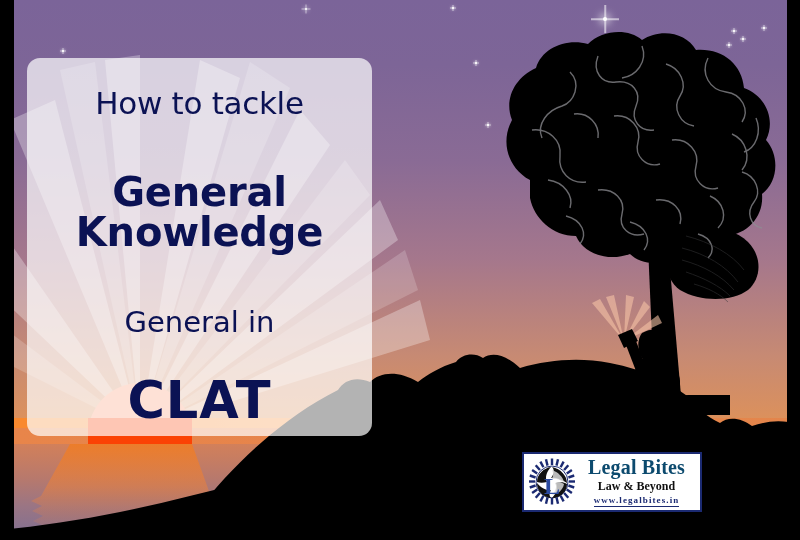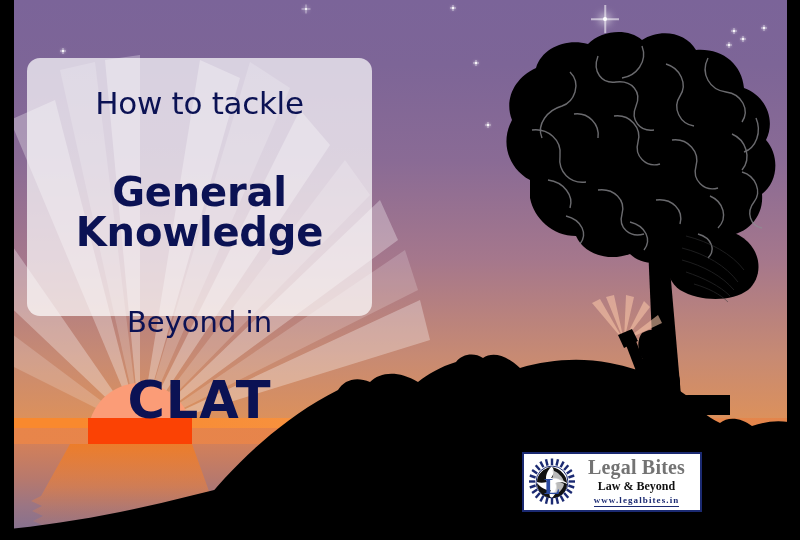--- a/index.html
+++ b/index.html
@@ -63,39 +63,39 @@
 
   
   .bar{position:absolute;top:0;height:540px;background:#000;}
   .bar.l{left:5px;width:9px;}
   .bar.r{left:787px;width:8px;}
   .edge{position:absolute;top:0;height:540px;background:#000;}
   .edge.l{left:0;width:5px;}
   .edge.r{left:795px;width:5px;}
 
   
-  .card{position:absolute;left:27px;top:58px;width:345px;height:258px;
+  .card{position:absolute;left:27px;top:58px;width:345px;height:378px;
         border-radius:13px;background:rgba(255,255,255,.70);
         display:flex;flex-direction:column;align-items:center;
         justify-content:flex-start;padding-top:18px;box-sizing:border-box;}
   .card .ln{color:#0b1254;text-align:center;width:100%;line-height:1;}
   .ln1{font-size:31px;font-weight:400;letter-spacing:-.3px;margin-top:12px;}
   .ln2{font-size:40px;font-weight:700;letter-spacing:-.2px;margin-top:53px;}
   .ln3{font-size:29px;font-weight:400;margin-top:56px;}
   .ln4{font-size:51px;font-weight:700;letter-spacing:1px;margin-top:38px;}
 
   
   .logo{position:absolute;left:522px;top:452px;width:180px;height:60px;
         background:#fff;border:2.5px solid #1b2a72;box-sizing:border-box;
         display:flex;align-items:center;}
   .logo-emblem{width:50px;height:50px;margin-left:3px;flex:0 0 auto;position:relative;}
   .logo-text{flex:1;display:flex;flex-direction:column;align-items:center;
              justify-content:center;padding-right:4px;}
   .logo-title{font-family:"Liberation Serif",serif;font-size:20px;font-weight:700;
-              color:#737373;line-height:1.05;letter-spacing:.2px;}
+              color:#0c4a6e;line-height:1.05;letter-spacing:.2px;}
   .logo-sub{font-family:Liberation Serif, serif;font-size:12px;font-weight:700;
             color:#101010;line-height:1.2;margin-top:1px;}
   .logo-url{font-family:"Liberation Serif",serif;font-size:9px;font-weight:700;
             color:#1b2a72;letter-spacing:1.1px;margin-top:2px;
             border-bottom:1.2px solid #1b2a72;padding-bottom:1px;}
 </style>
 </head>
 <body>
 
 <div id="stage">
@@ -230,21 +230,21 @@
 
       <path d="M58,74 C46,78 38,86 36,94 L46,98 C50,90 58,84 64,82 Z"></path>
 
       <path d="M0,112 C30,104 70,100 110,100 L150,100 L150,120 L0,120 Z"></path>
     </g>
   </svg>
 
   <div class="card">
     <div class="ln ln1">How to tackle</div>
     <div class="ln ln2">General Knowledge</div>
-    <div class="ln ln3">Beyond in</div>
+    <div class="ln ln3">General in</div>
     <div class="ln ln4">CLAT</div>
   </div>
 
   <div class="logo">
     <div class="logo-emblem">
       <svg viewBox="0 0 50 50" width="50" height="50">
         <g stroke="#1b2a72" stroke-width="2.4" stroke-linecap="butt">
           <line x1="25" y1="1.5" x2="25" y2="8"></line>
           <line x1="31" y1="2.3" x2="29.5" y2="8.6"></line>
           <line x1="36.6" y1="4.6" x2="33.6" y2="10.3"></line>

